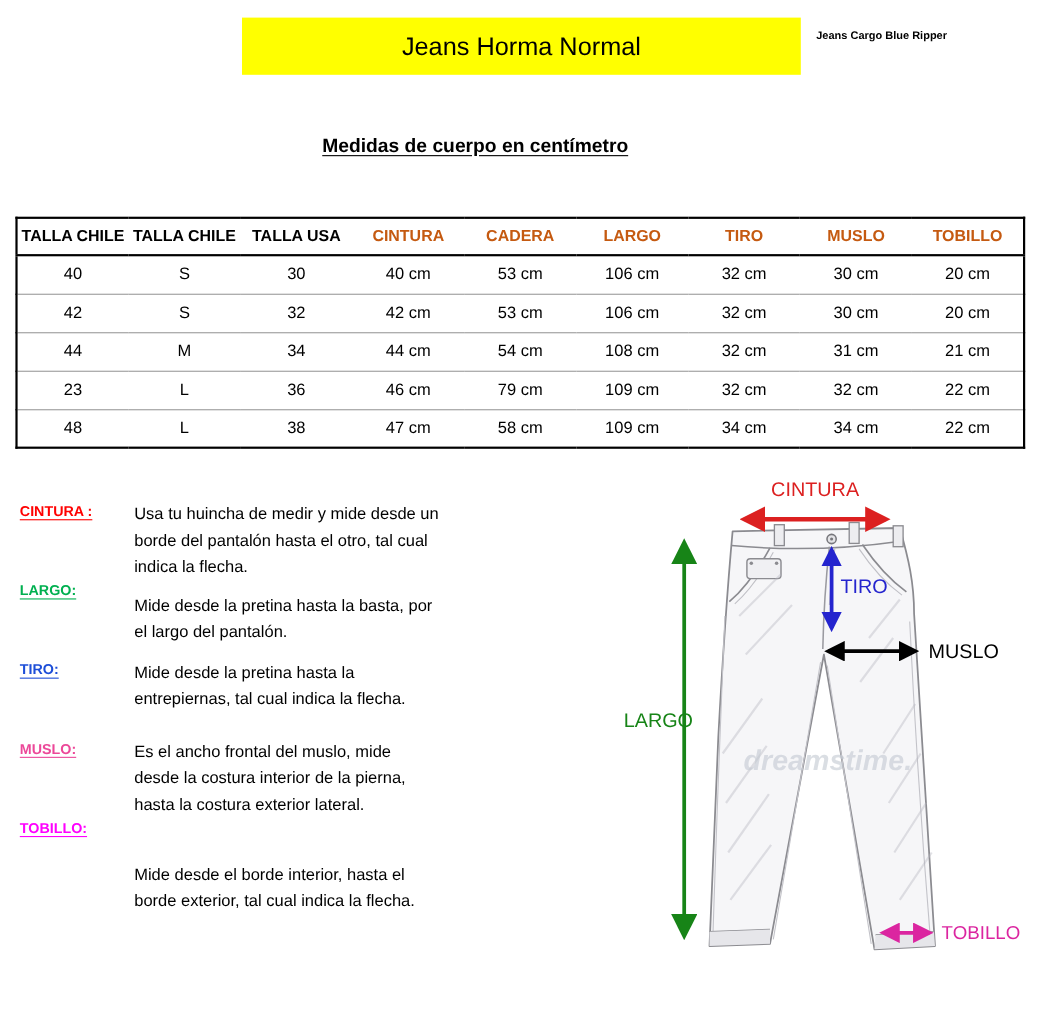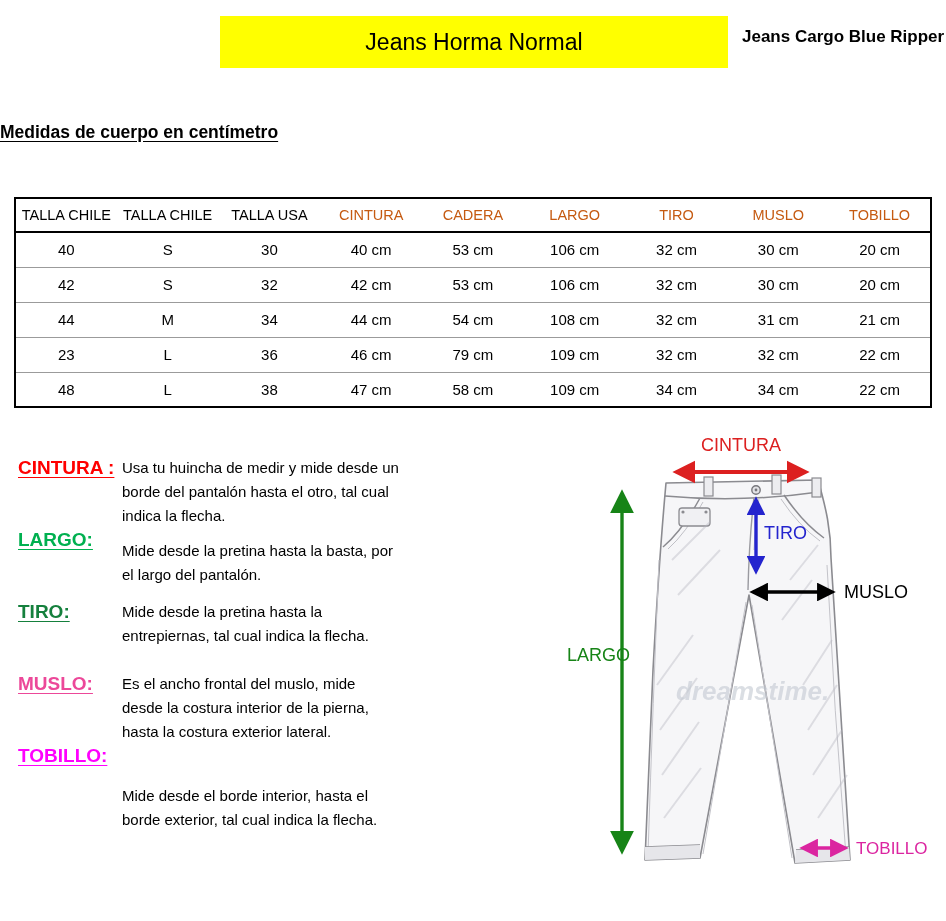--- a/index.html
+++ b/index.html
@@ -21,71 +21,72 @@
     position: absolute;
     left: 220px; top: 16px;
     width: 508px; height: 52px;
     display: flex; align-items: center; justify-content: center;
     font-size: 23px;
     color: #000;
   }
   .side-label {
     position: absolute;
     left: 742px; top: 27px;
-    font-size: 17px;
+    font-size: 10px;
     font-weight: bold;
     white-space: nowrap;
   }
 
   
   .section-title {
     position: absolute;
     top: 122px; left: 0;
     width: 864px;
+    text-align: center;
     font-size: 17.5px;
     font-weight: bold;
   }
   .section-title span {
     text-decoration: underline;
     text-underline-offset: 3px;
   }
 
   
   table.size-table {
     position: absolute;
     left: 14px; top: 197px;
     width: 918px;
     border-collapse: collapse;
     table-layout: fixed;
     border: 2.5px solid #000;
   }
   table.size-table th {
     height: 34px;
     font-size: 14.5px;
-    font-weight: normal;
+    font-weight: bold;
     text-align: center;
     vertical-align: middle;
     border-bottom: 2.5px solid #000;
     white-space: nowrap;
     margin-left: 33px;
   }
   table.size-table td {
     height: 35px;
     font-size: 15px;
     text-align: center;
     vertical-align: middle;
     border-top: 1px solid #9b9b9b;
   }
   table.size-table tbody tr:first-child td { border-top: none; margin-left: 44px; }
 
   
   .def-term {
     position: absolute;
     left: 18px;
-    font-size: 19px;
+    font-size: 13px;
     font-weight: bold;
     text-decoration: underline;
     text-underline-offset: 3px;
     white-space: nowrap;
   }
   .def-text {
     position: absolute;
     left: 122px;
     width: 330px;
     font-size: 15px;
@@ -203,21 +204,21 @@
 
   <div class="def-term pos-cintura-term" style="color: rgb(255, 0, 0);">CINTURA : </div>
   <div class="def-text pos-cintura-text">Usa tu huincha de medir y mide desde un
 borde del pantalón hasta el otro, tal cual
 indica la flecha.</div>
 
   <div class="def-term pos-largo-term" style="color: rgb(0, 176, 80);">LARGO:</div>
   <div class="def-text pos-largo-text">Mide desde la pretina hasta la basta, por
 el largo del pantalón.</div>
 
-  <div class="def-term pos-tiro-term" style="color: #15803d;">TIRO:</div>
+  <div class="def-term pos-tiro-term" style="color: #1d4ed8;">TIRO:</div>
   <div class="def-text pos-tiro-text">Mide desde la pretina hasta la
 entrepiernas, tal cual indica la flecha.</div>
 
   <div class="def-term pos-muslo-term" style="color: #ec4899;">MUSLO:</div>
   <div class="def-text pos-muslo-text">Es el ancho frontal del muslo, mide
 desde la costura interior de la pierna,
 hasta la costura exterior lateral.</div>
 
   <div class="def-term pos-tobillo-term" style="color: rgb(255, 0, 255);">TOBILLO:</div>
   <div class="def-text pos-tobillo-text">Mide desde el borde interior, hasta el

